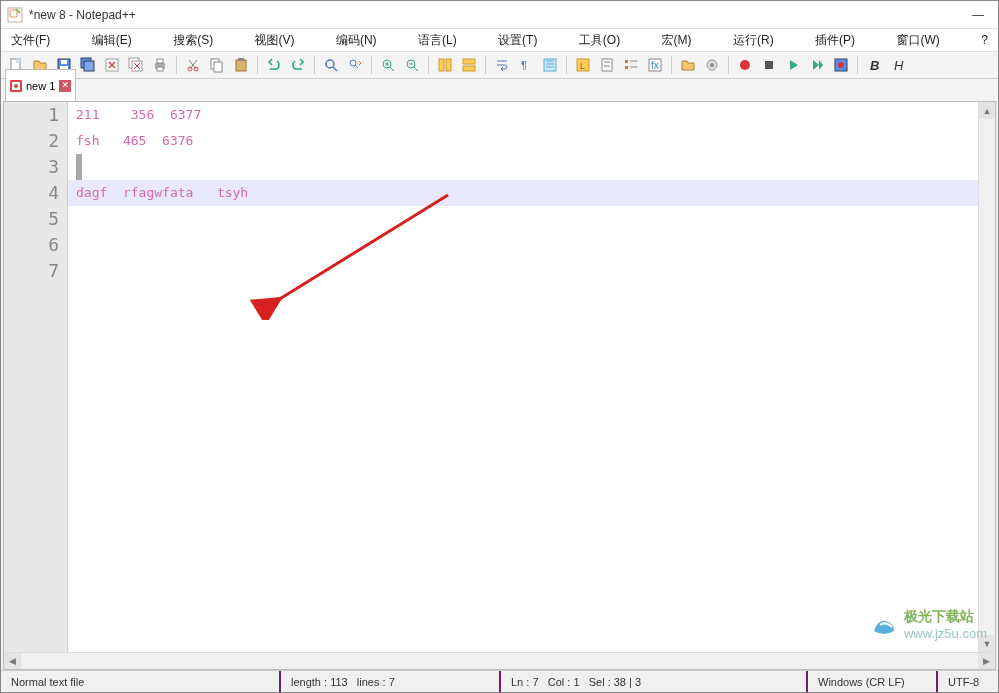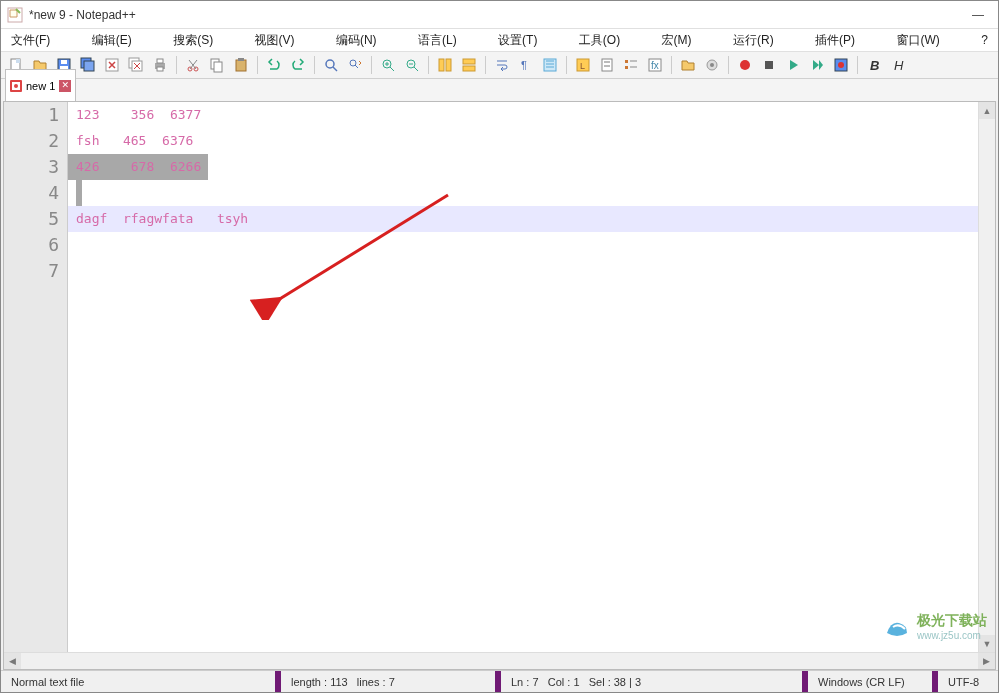--- a/index.html
+++ b/index.html
@@ -156,46 +156,46 @@
 .hscroll .track { flex: 1; }
 .statusbar {
   height: 22px;
   background: #f0f0f0;
   border-top: 1px solid #ccc;
   display: flex;
   align-items: center;
   font-size: 11px;
   color: #333;
 }
-.statusbar .cell { padding: 0 10px; border-right: 6px solid #701a75; height: 100%; display: flex; align-items: center; white-space: nowrap; }
+.statusbar .cell { padding: 0 10px; border-right: 2px solid #701a75; height: 100%; display: flex; align-items: center; white-space: nowrap; }
 .statusbar .cell.flex { flex: 1; }
 .watermark {
   position: absolute;
   right: 8px; bottom: 28px;
   display: flex; align-items: center; gap: 6px;
   opacity: 0.85; pointer-events: none;
 }
 .watermark .logo {
   width: 28px; height: 28px;
 }
 .watermark .wm-text { font-size: 14px; color: #69a53f; font-weight: 600; }
-.watermark .wm-url { font-size: 10px; color: #8bb; }
+.watermark .wm-url { font-size: 13px; color: #8bb; }
 </style>
 </head>
 <body>
 
 <div class="titlebar">
   <span class="app-icon">
     <svg width="16" height="16" viewBox="0 0 16 16">
         <rect x="1" y="1" width="14" height="14" fill="#fff" stroke="#caa" stroke-width="1"></rect>
         <path d="M3 3 L10 3 L10 10 L3 10 Z" fill="#ffe" stroke="#c96"></path>
         <path d="M9 2 L13 6" stroke="#8b5" stroke-width="2"></path>
       </svg>
   </span>
-  <span class="title">*new 9 - Notepad++</span>
+  <span class="title">*new 8 - Notepad++</span>
   <div class="win-controls">
     <span>—</span>
   </div>
 </div>
 
 <div class="menubar">
   <span class="menu-item">文件(F)</span>
   <span class="menu-item">编辑(E)</span>
   <span class="menu-item">搜索(S)</span>
   <span class="menu-item">视图(V)</span>
@@ -445,23 +445,22 @@
     <div class="gutter" id="gutter">
         <div class="ln">1</div>
         <div class="ln">2</div>
         <div class="ln">3</div>
         <div class="ln">4</div>
         <div class="ln">5</div>
         <div class="ln">6</div>
         <div class="ln">7</div>
       </div>
     <div class="code" id="code">
-      <div class="code-line">123    356  6377</div>
+      <div class="code-line">211    356  6377</div>
         <div class="code-line">fsh   465  6376</div>
-        <div class="code-line selected"><span class="sel-bg" style="width: 140px;"></span><span class="txt">426    678  6266</span></div>
         <div class="code-line"><span class="caret-line-bg"></span></div>
         <div class="code-line current-row">dagf  rfagwfata   tsyh</div>
         <svg class="arrow-svg" width="260" height="140">
         <defs>
           <marker id="ah" markerWidth="12" markerHeight="10" refX="2" refY="5" orient="auto">
             <path d="M10 0 L0 5 L10 10 Z" fill="#d72020"></path>
           </marker>
         </defs>
         <line x1="220" y1="15" x2="50" y2="120" stroke="#d72020" stroke-width="3" marker-end="url(#ah)"></line>
       </svg>

